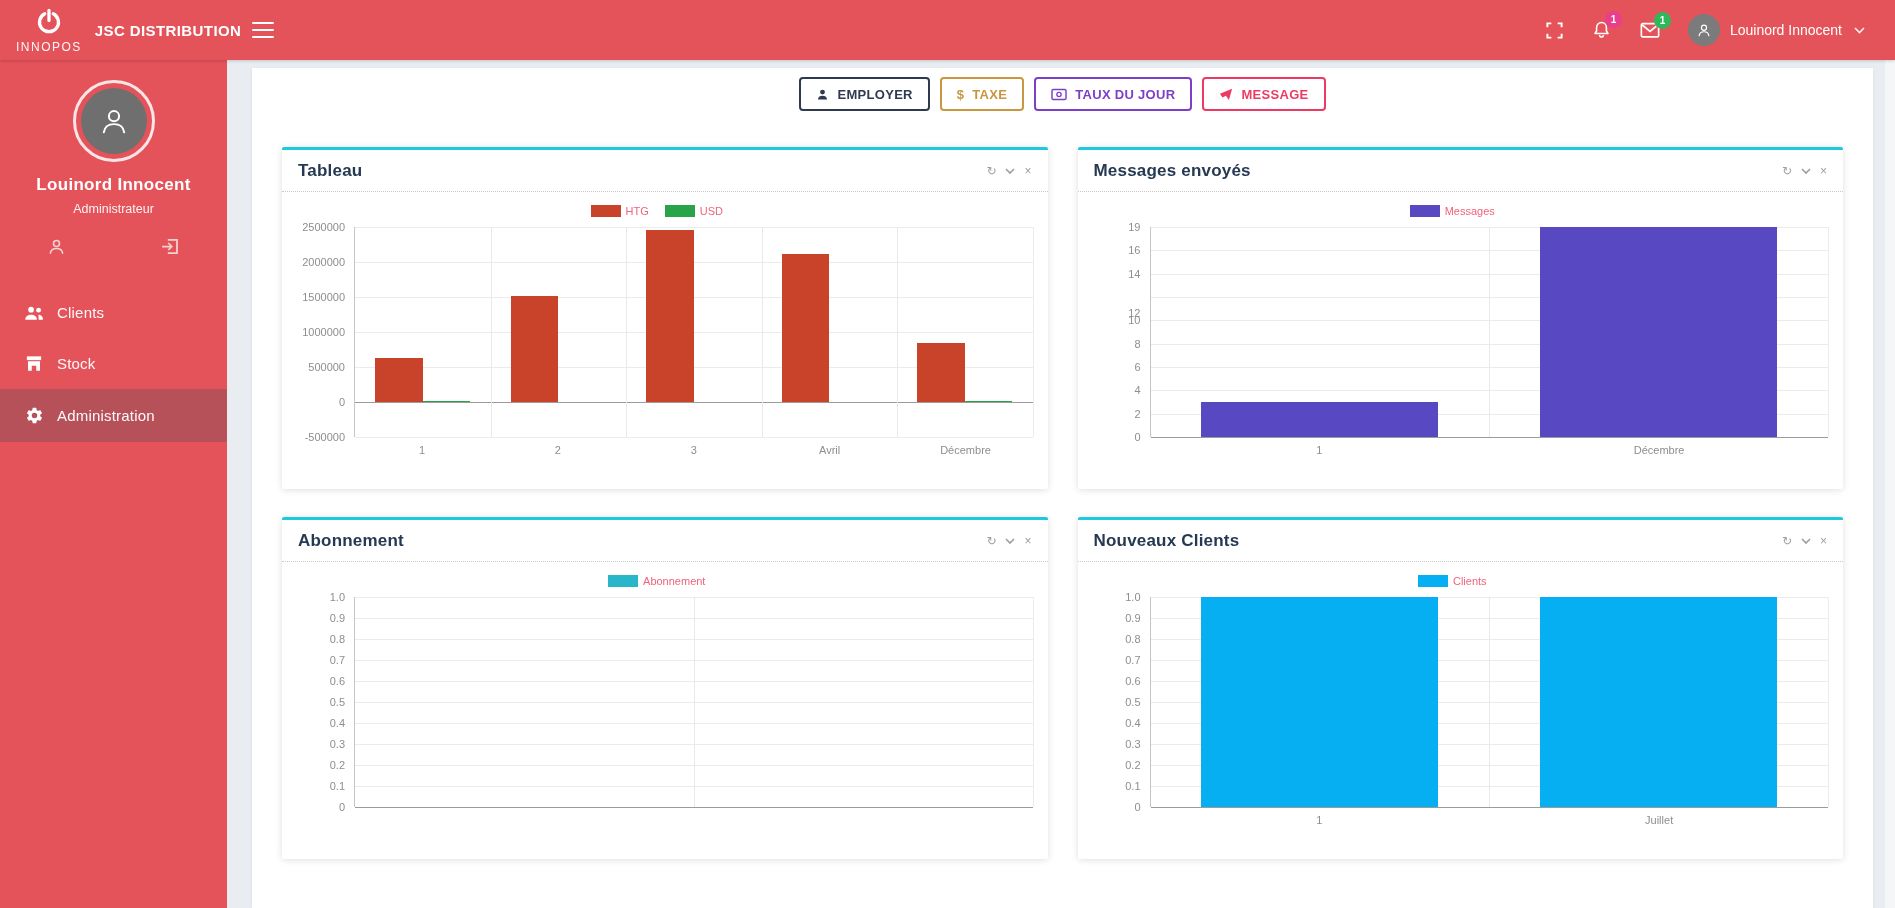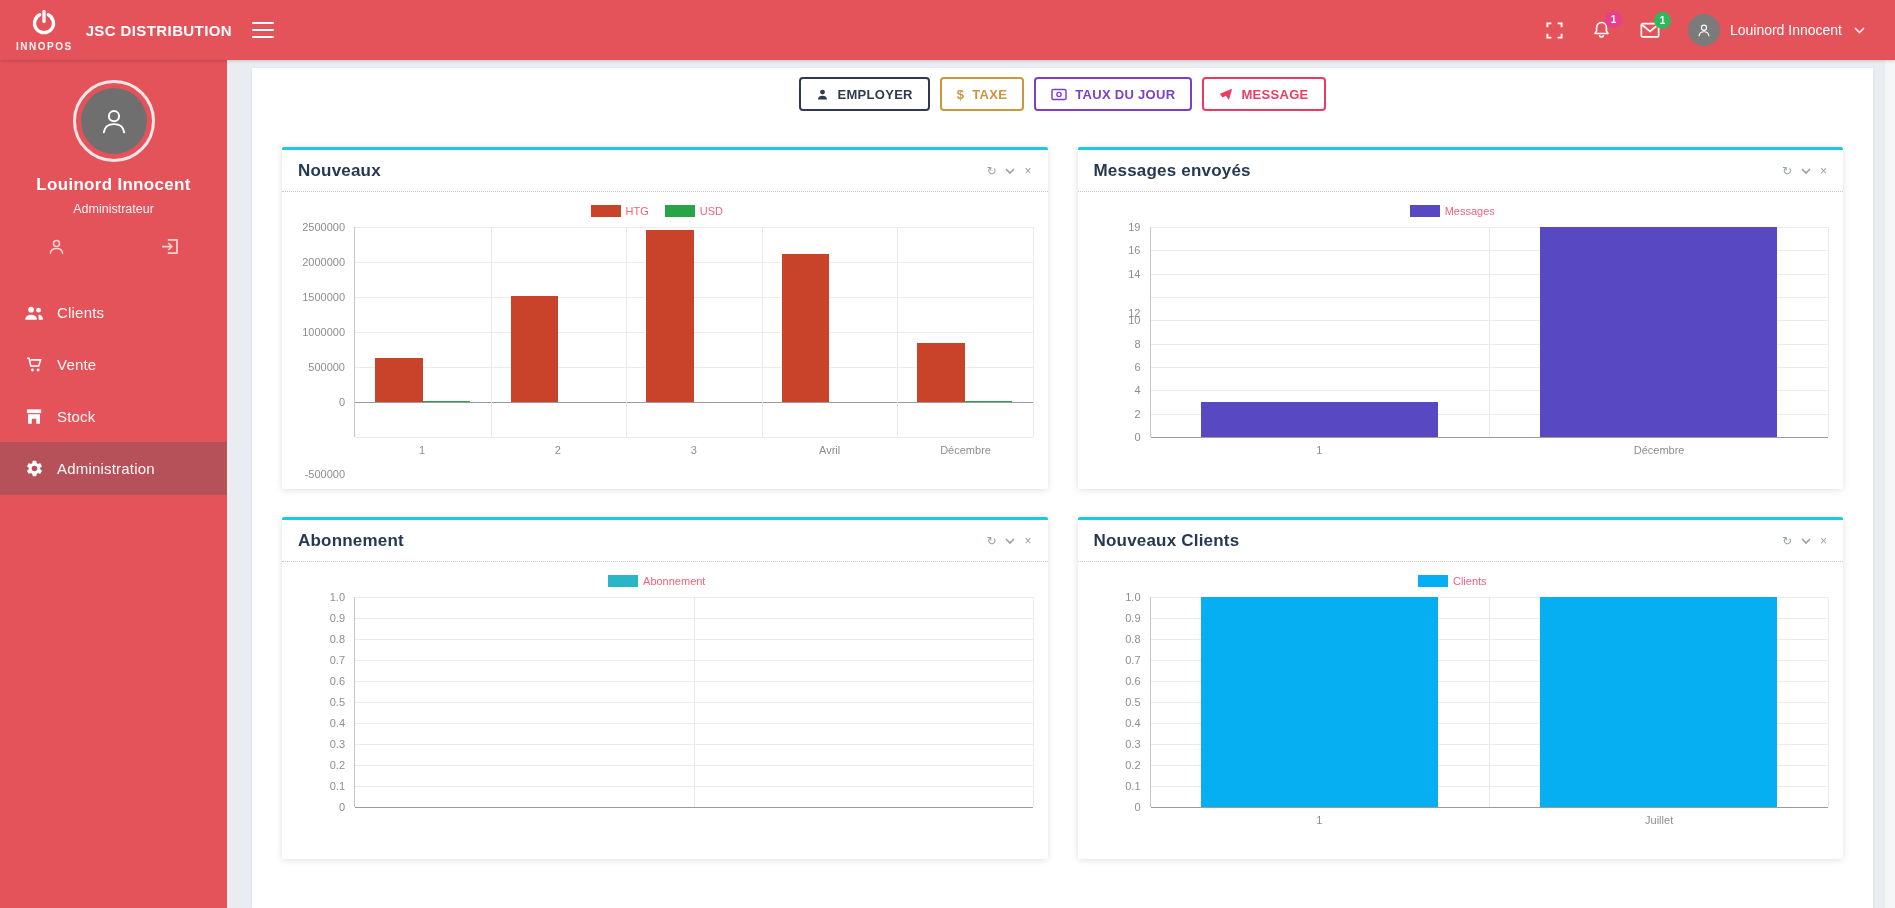--- a/index.html
+++ b/index.html
@@ -14,21 +14,21 @@
   }
   *{box-sizing:border-box;margin:0;padding:0}
   html,body{width:1895px;height:908px;overflow:hidden}
   body{font-family:"Liberation Sans","DejaVu Sans",sans-serif;background:#e9edf2}
 
   
   .topbar{position:fixed;top:0;left:0;width:1895px;height:60px;background:var(--brand);
     display:flex;align-items:center;z-index:50;box-shadow:0 1px 3px rgba(0,0,0,.18)}
   .brand{width:227px;flex:none;display:flex;align-items:center;gap:13px;padding-left:16px}
   .logo{display:flex;flex-direction:column;align-items:center;line-height:1}
-  .logo-sub{color:#fff;font-size:10px;font-weight:bold;letter-spacing:1.5px;margin-top:4px;opacity:.95}
+  .logo-sub{color:#fff;font-size:12px;font-weight:normal;letter-spacing:1.5px;margin-top:4px;opacity:.95}
   .brand-name{color:#fff;font-weight:bold;font-size:15px;letter-spacing:.4px;white-space:nowrap}
   .hamburger{margin-left:24px;cursor:pointer;display:flex;align-items:center}
   .topbar-right{margin-left:auto;display:flex;align-items:center;gap:27px;padding-right:30px}
   .icon-btn{position:relative;cursor:pointer;display:flex;align-items:center}
   .badge{position:absolute;top:-8px;right:-10px;min-width:17px;height:17px;border-radius:9px;
     color:#fff;font-size:10px;font-weight:bold;display:flex;align-items:center;justify-content:center;padding:0 4px}
   .badge.pink{background:var(--notif-badge)} .badge.green{background:var(--mail-badge)}
   .tb-user{display:flex;align-items:center;gap:10px;color:#fff;font-size:14px;cursor:pointer}
   .tb-avatar{width:32px;height:32px;border-radius:50%;background:#7b7b7b;display:flex;align-items:center;justify-content:center;flex:none}
   .tb-caret{font-size:10px;opacity:.9;margin-left:2px}
@@ -189,30 +189,20 @@
     <li class="menu-item">
       <span class="mi-icon">
         <svg width="20" height="16" viewBox="0 0 24 18">
             <circle cx="8.5" cy="5" r="3.4" fill="#fff"></circle>
             <path d="M1.5 17c0-4 3.1-6 7-6s7 2 7 6z" fill="#fff"></path>
             <circle cx="17.5" cy="5.6" r="2.9" fill="#fff"></circle>
             <path d="M17.3 11.2c3.2.1 5.5 2 5.5 5.8h-5.2" fill="#fff"></path>
           </svg>
       </span>
       <span>Clients</span>
-    </li>
-    <li class="menu-item">
-      <span class="mi-icon">
-        <svg width="19" height="19" viewBox="0 0 24 24">
-            <path d="M2.5 4h2.6l2.2 9.8h10l2.4-7.6H7" fill="none" stroke="#fff" stroke-width="2"></path>
-            <circle cx="9.3" cy="19" r="1.8" fill="#fff"></circle>
-            <circle cx="16.5" cy="19" r="1.8" fill="#fff"></circle>
-          </svg>
-      </span>
-      <span>Vente</span>
     </li>
     <li class="menu-item">
       <span class="mi-icon">
         <svg width="18" height="17" viewBox="0 0 24 22">
             <path d="M2.5 1.5h19v5h-19z" fill="#fff"></path>
             <path d="M4 8h16v12.5h-5v-6.5h-6v6.5H4z" fill="#fff"></path>
           </svg>
       </span>
       <span>Stock</span>
     </li>
@@ -262,21 +252,21 @@
             </svg>
         </span>
         <span>MESSAGE</span>
       </button>
     </div>
 
     <div class="cards">
 
       <div class="card">
         <div class="card-header">
-          <span class="card-title">Nouveaux</span>
+          <span class="card-title">Tableau</span>
           <span class="card-tools">
             <span class="tool">↻</span>
             <span class="tool">
                 <svg width="10" height="7" viewBox="0 0 10 7">
                   <polyline points="1,1 5,5 9,1" fill="none" stroke="#9aa0a6" stroke-width="1.7"></polyline>
                 </svg>
               </span>
             <span class="tool">×</span>
           </span>
         </div>
@@ -289,21 +279,21 @@
                 <span class="lgl">USD</span>
               </div>
               <div class="plotwrap">
                 <div class="yax" style="height: 210px;">
                   <div class="ytick" style="top: 0px;">2500000</div>
                   <div class="ytick" style="top: 35px;">2000000</div>
                   <div class="ytick" style="top: 70px;">1500000</div>
                   <div class="ytick" style="top: 105px;">1000000</div>
                   <div class="ytick" style="top: 140px;">500000</div>
                   <div class="ytick" style="top: 175px;">0</div>
-                  <div class="ytick" style="top: 210px; margin-top: 37px;">-500000</div>
+                  <div class="ytick" style="top: 210px;">-500000</div>
                 </div>
                 <div class="pcol">
                   <div class="plot" style="height: 210px;">
                     <div class="hgrid" style="top: 0px;"></div>
                     <div class="hgrid" style="top: 35px;"></div>
                     <div class="hgrid" style="top: 70px;"></div>
                     <div class="hgrid" style="top: 105px;"></div>
                     <div class="hgrid" style="top: 140px;"></div>
                     <div class="hgrid zero" style="top: 175px;"></div>
                     <div class="hgrid" style="top: 210px;"></div>

